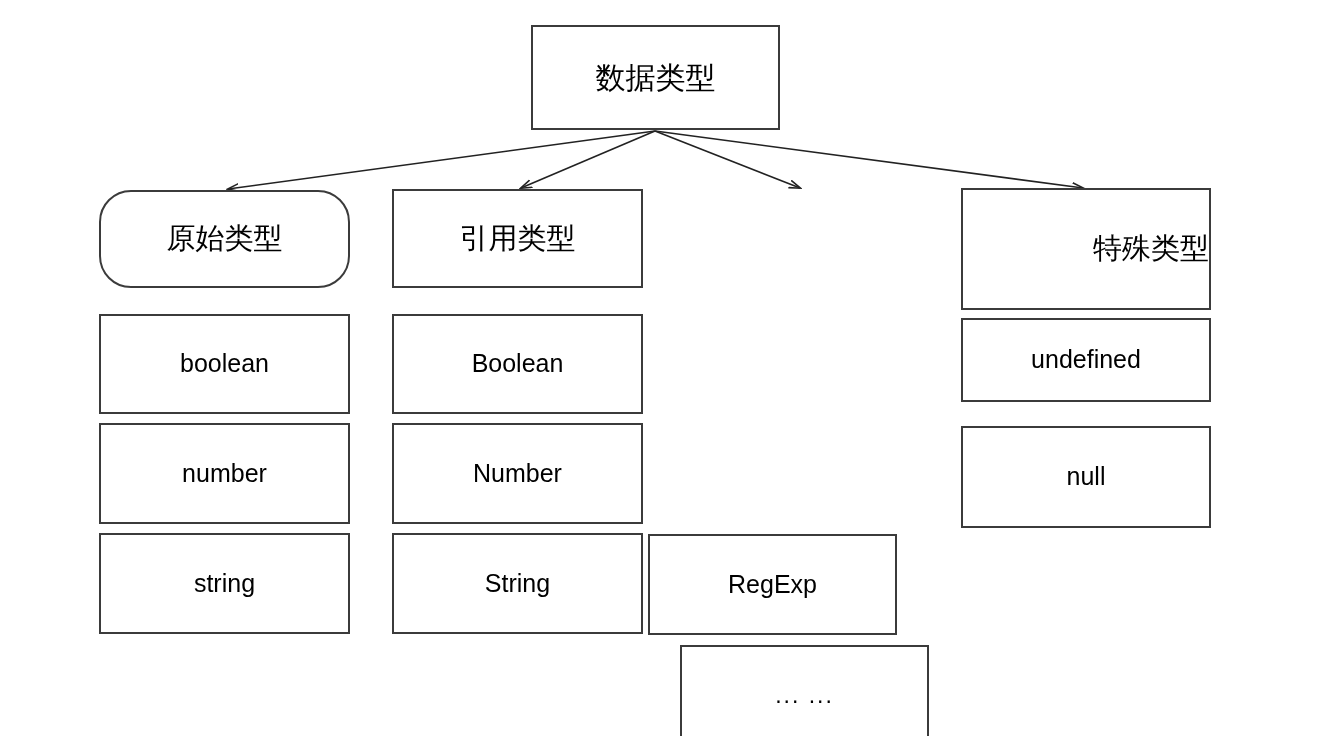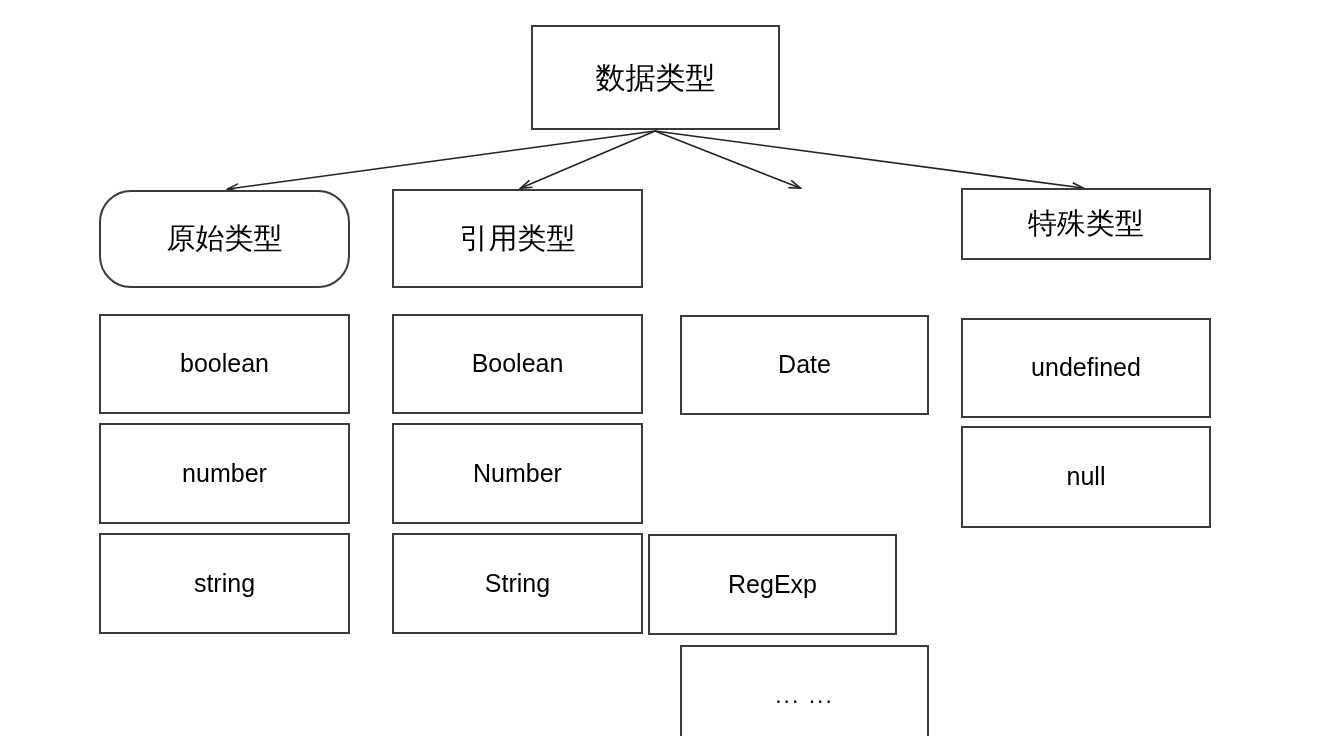--- a/index.html
+++ b/index.html
@@ -97,33 +97,30 @@
   <div class="node leaf-node" style="left: 392px; top: 296px; width: 251px; height: 100px;">
     <span class="node-label">Boolean</span>
   </div>
   <div class="node leaf-node" style="left: 392px; top: 405px; width: 251px; height: 101px;">
     <span class="node-label">Number</span>
   </div>
   <div class="node leaf-node" style="left: 392px; top: 515px; width: 251px; height: 101px;">
     <span class="node-label">String</span>
   </div>
 
-  <div class="node leaf-node" style="left: 680px; top: 297px; width: 249px; height: 100px;">
-    <span class="node-label">Date</span>
-  </div>
   <div class="node leaf-node" style="left: 648px; top: 516px; width: 249px; height: 101px;">
     <span class="node-label">RegExp</span>
   </div>
   <div class="node leaf-node ellipsis-node" style="left: 680px; top: 627px; width: 249px; height: 101px;">
     <span class="node-label">... ...</span>
   </div>
 
-  <div class="node category-node" style="left: 961px; top: 170px; width: 250px; height: 72px;">
+  <div class="node category-node" style="left: 961px; top: 170px; width: 250px; height: 122px; justify-content: flex-end;">
     <span class="node-label">特殊类型</span>
   </div>
-  <div class="node leaf-node" style="left: 961px; top: 300px; width: 250px; height: 100px;">
+  <div class="node leaf-node" style="left: 961px; top: 300px; width: 250px; height: 84px;">
     <span class="node-label">undefined</span>
   </div>
   <div class="node leaf-node" style="left: 961px; top: 408px; width: 250px; height: 102px;">
     <span class="node-label">null</span>
   </div>
 
 </div>
 
 </body></html>

